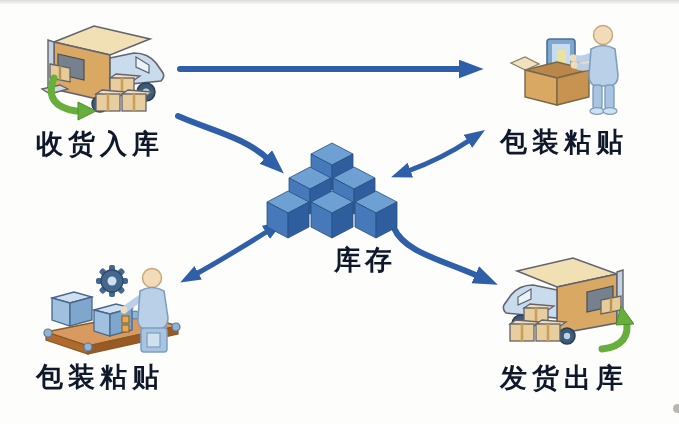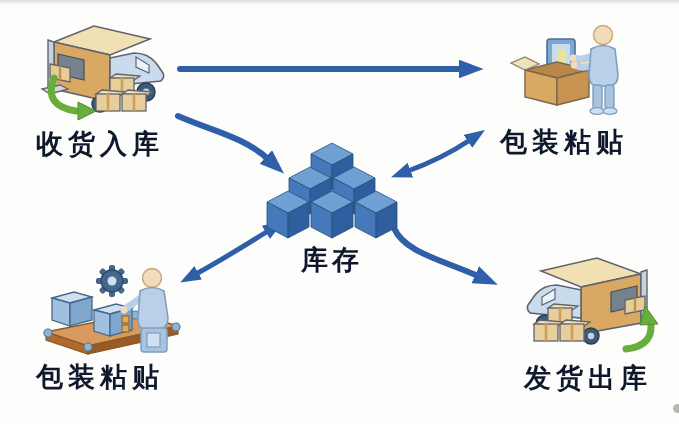--- a/index.html
+++ b/index.html
@@ -11,21 +11,21 @@
   .edge-top{position:absolute;top:0;left:0;right:0;height:4px;
     background:linear-gradient(#dcdcdc,#f7f7f6);}
   .edges{position:absolute;left:0;top:0;}
   .node{position:absolute;}
   .node svg{display:block;}
   .label{
     position:absolute;text-align:center;
     color:#0f172a;font-weight:700;font-size:27px;line-height:34px;
     letter-spacing:5px;white-space:nowrap;
   }
-  .label.small{letter-spacing:4px;}
+  .label.small{letter-spacing:4px;text-align:right;}
   .artifact{position:absolute;left:673px;top:404px;width:9px;height:9px;
     border-radius:50%;background:#aba8a6;opacity:.85;}
 </style>
 </head>
 <body>
 
 <div class="canvas">
   <div class="edge-top"></div>
 
   <svg class="edges" width="679" height="424" viewBox="0 0 679 424">
@@ -173,21 +173,21 @@
       <circle cx="112" cy="24" r="9.5" fill="#f2dbb8" stroke="#c9a878" stroke-width="1.5"></circle>
       <path d="M101,44 C93,49 88,53 84,56" stroke="#b9d0e8" stroke-width="7" fill="none" stroke-linecap="round"></path>
       <circle cx="84" cy="56" r="3.4" fill="#f2dbb8"></circle>
       <path d="M100,37 Q112,30 124,37 L128,64 Q128,73 120,75 L104,75 Q97,73 98,64 Z" fill="#b9d0e8" stroke="#7e9ec0" stroke-width="1.6"></path>
       <rect x="101" y="74" width="26" height="24" rx="3" fill="#a8c4e0" stroke="#7e9ec0" stroke-width="1.5"></rect>
       <rect x="107" y="79" width="13" height="14" fill="#cfe0ef" stroke="#7e9ec0" stroke-width="1.2"></rect>
     </svg>
     <div class="label" style="left:-20px;top:106px;width:160px;">包装粘贴</div>
   </div>
 
-  <div class="node" style="left:494px;top:248px;margin-left:24px;">
+  <div class="node" style="left:494px;top:248px;">
     <svg width="140" height="110" viewBox="0 0 140 110">
 
       <polygon points="23,23 79,10 123,26 63,39" fill="#f0e0b4" stroke="#63636e" stroke-width="1.6"></polygon>
       <polygon points="63,39 123,26 123,75 63,86" fill="#d9a863" stroke="#63636e" stroke-width="1.6"></polygon>
       <polygon points="123,24 129,22 129,73 123,75" fill="#c6d3df" stroke="#63636e" stroke-width="1.4"></polygon>
 
       <polygon points="93,44 119,38 119,58 93,64" fill="#75828e" stroke="#4c4c55" stroke-width="1.2"></polygon>
       <polygon points="107,52 127,48 127,62 107,66" fill="#e6cc96" stroke="#63636e" stroke-width="1.3"></polygon>
       <line x1="117" y1="50" x2="117" y2="64" stroke="#bb9350" stroke-width="2.4"></line>
 

